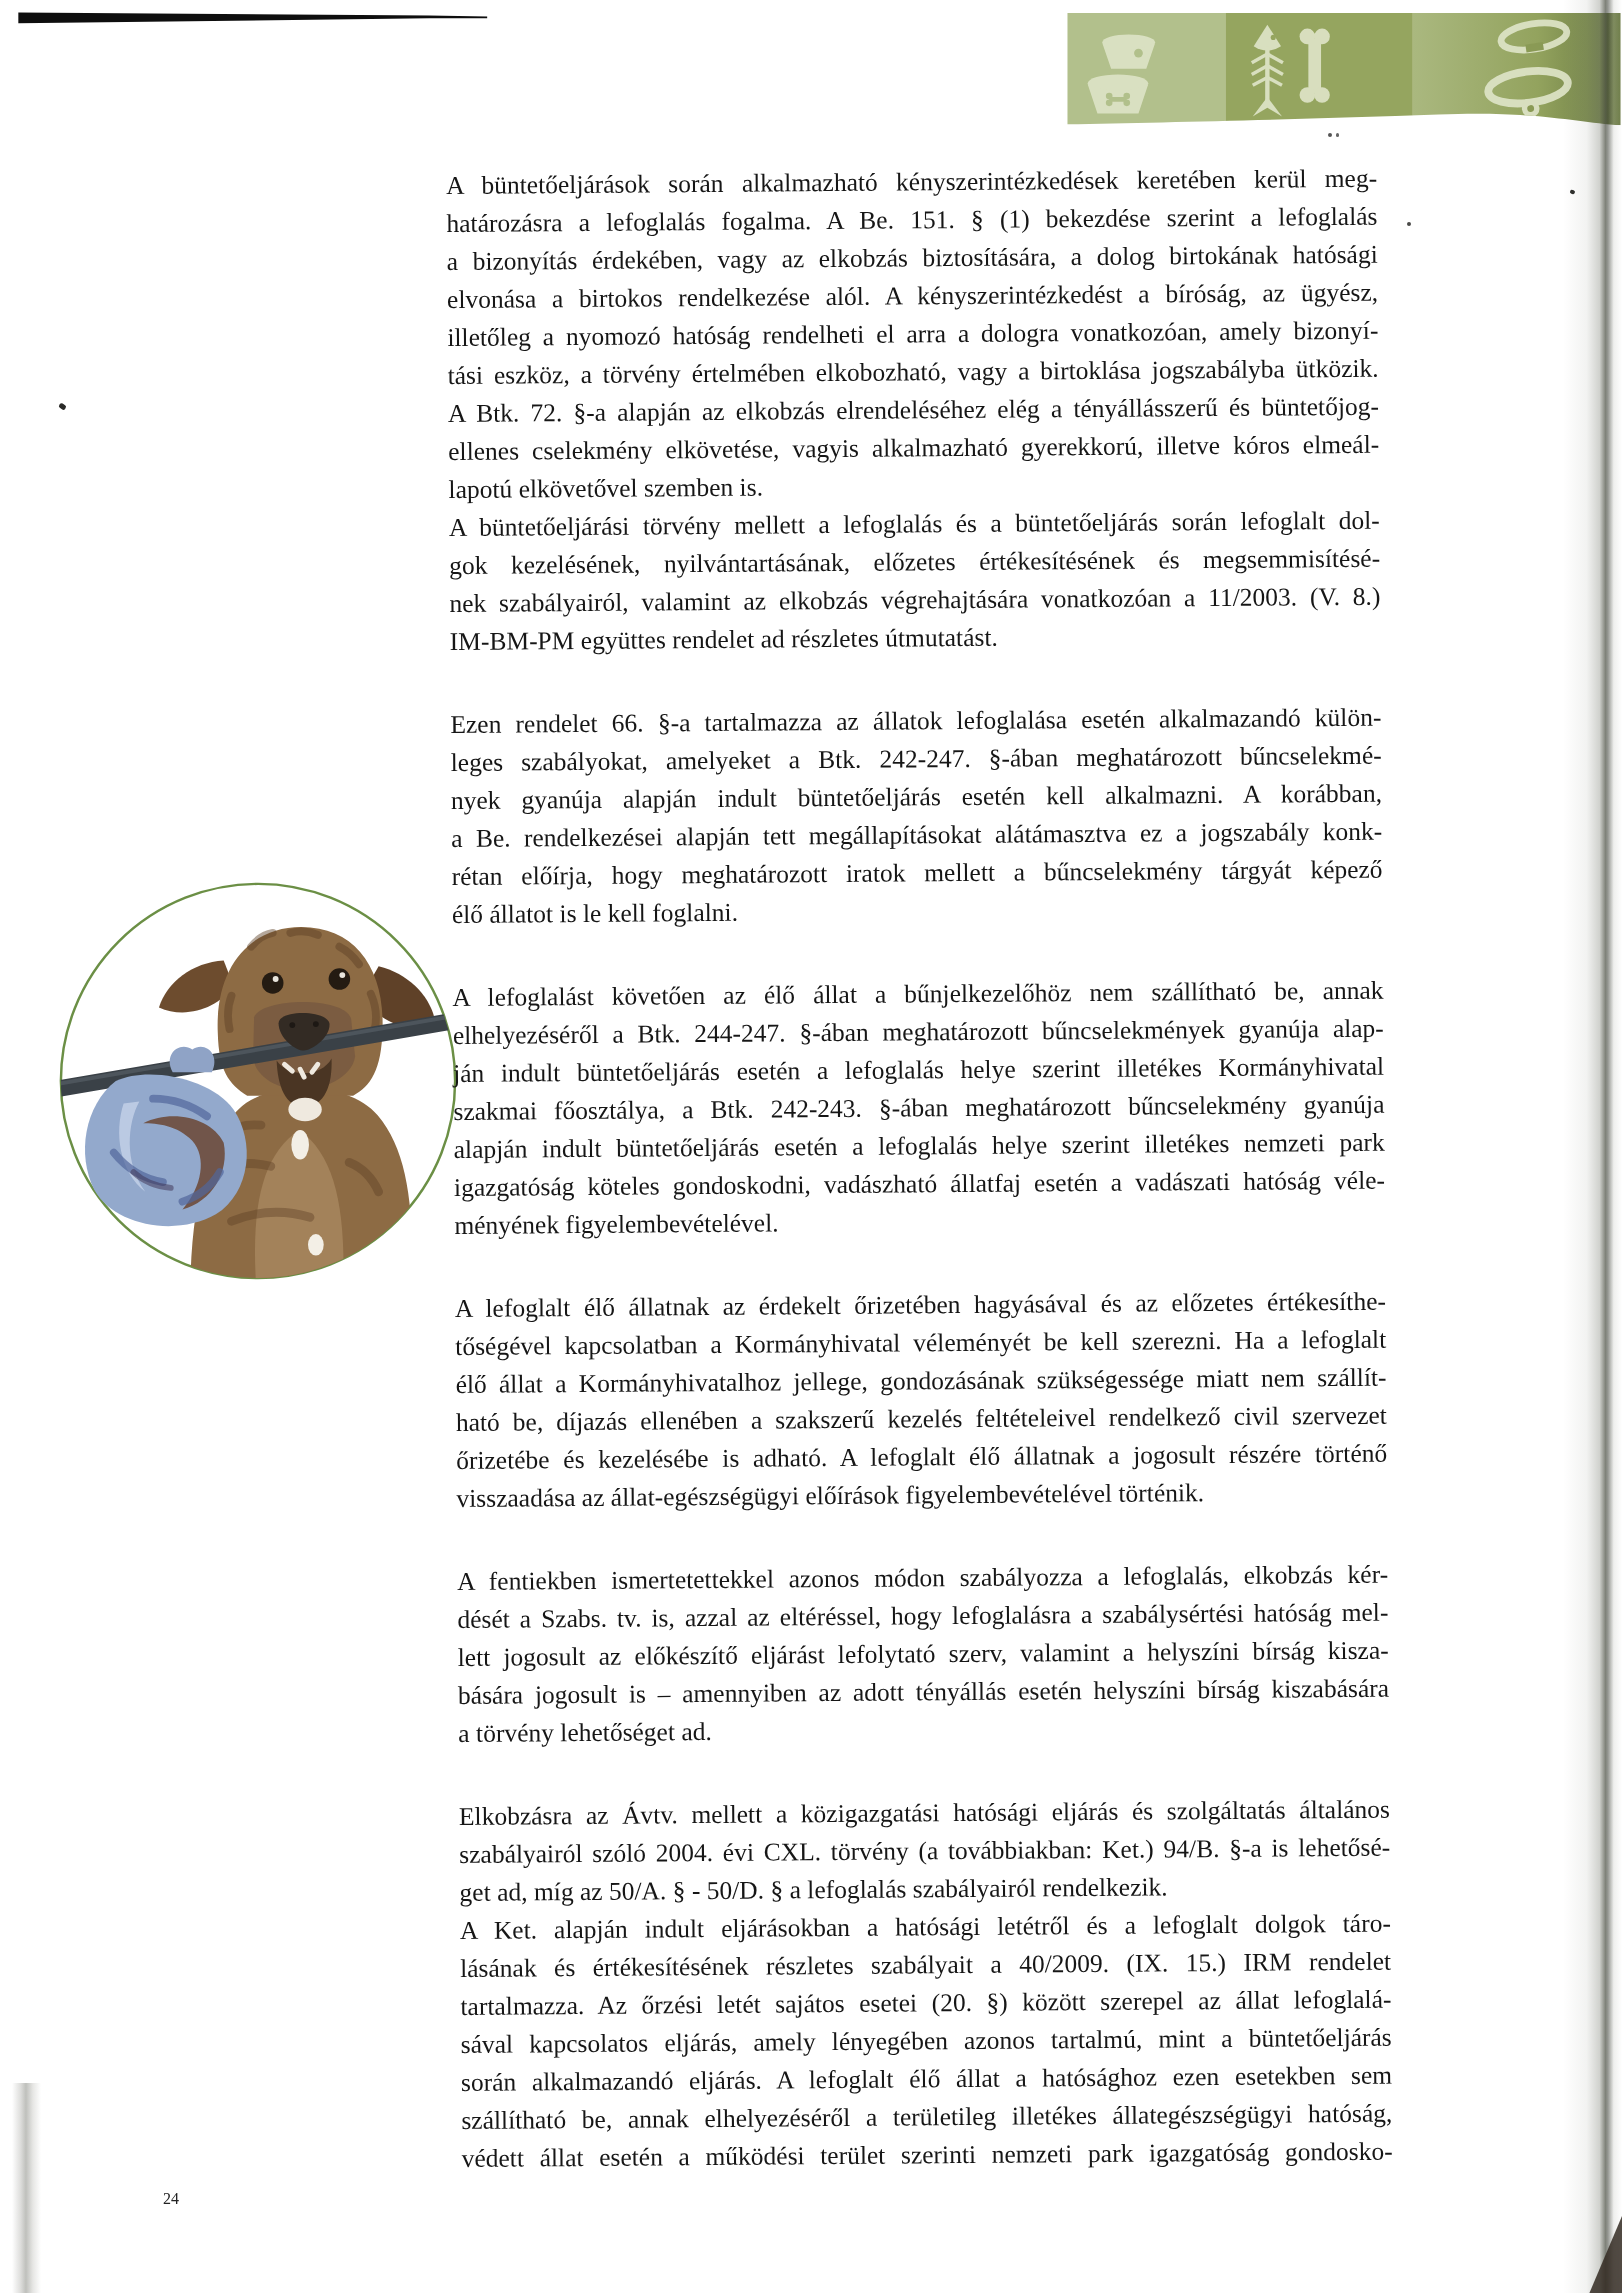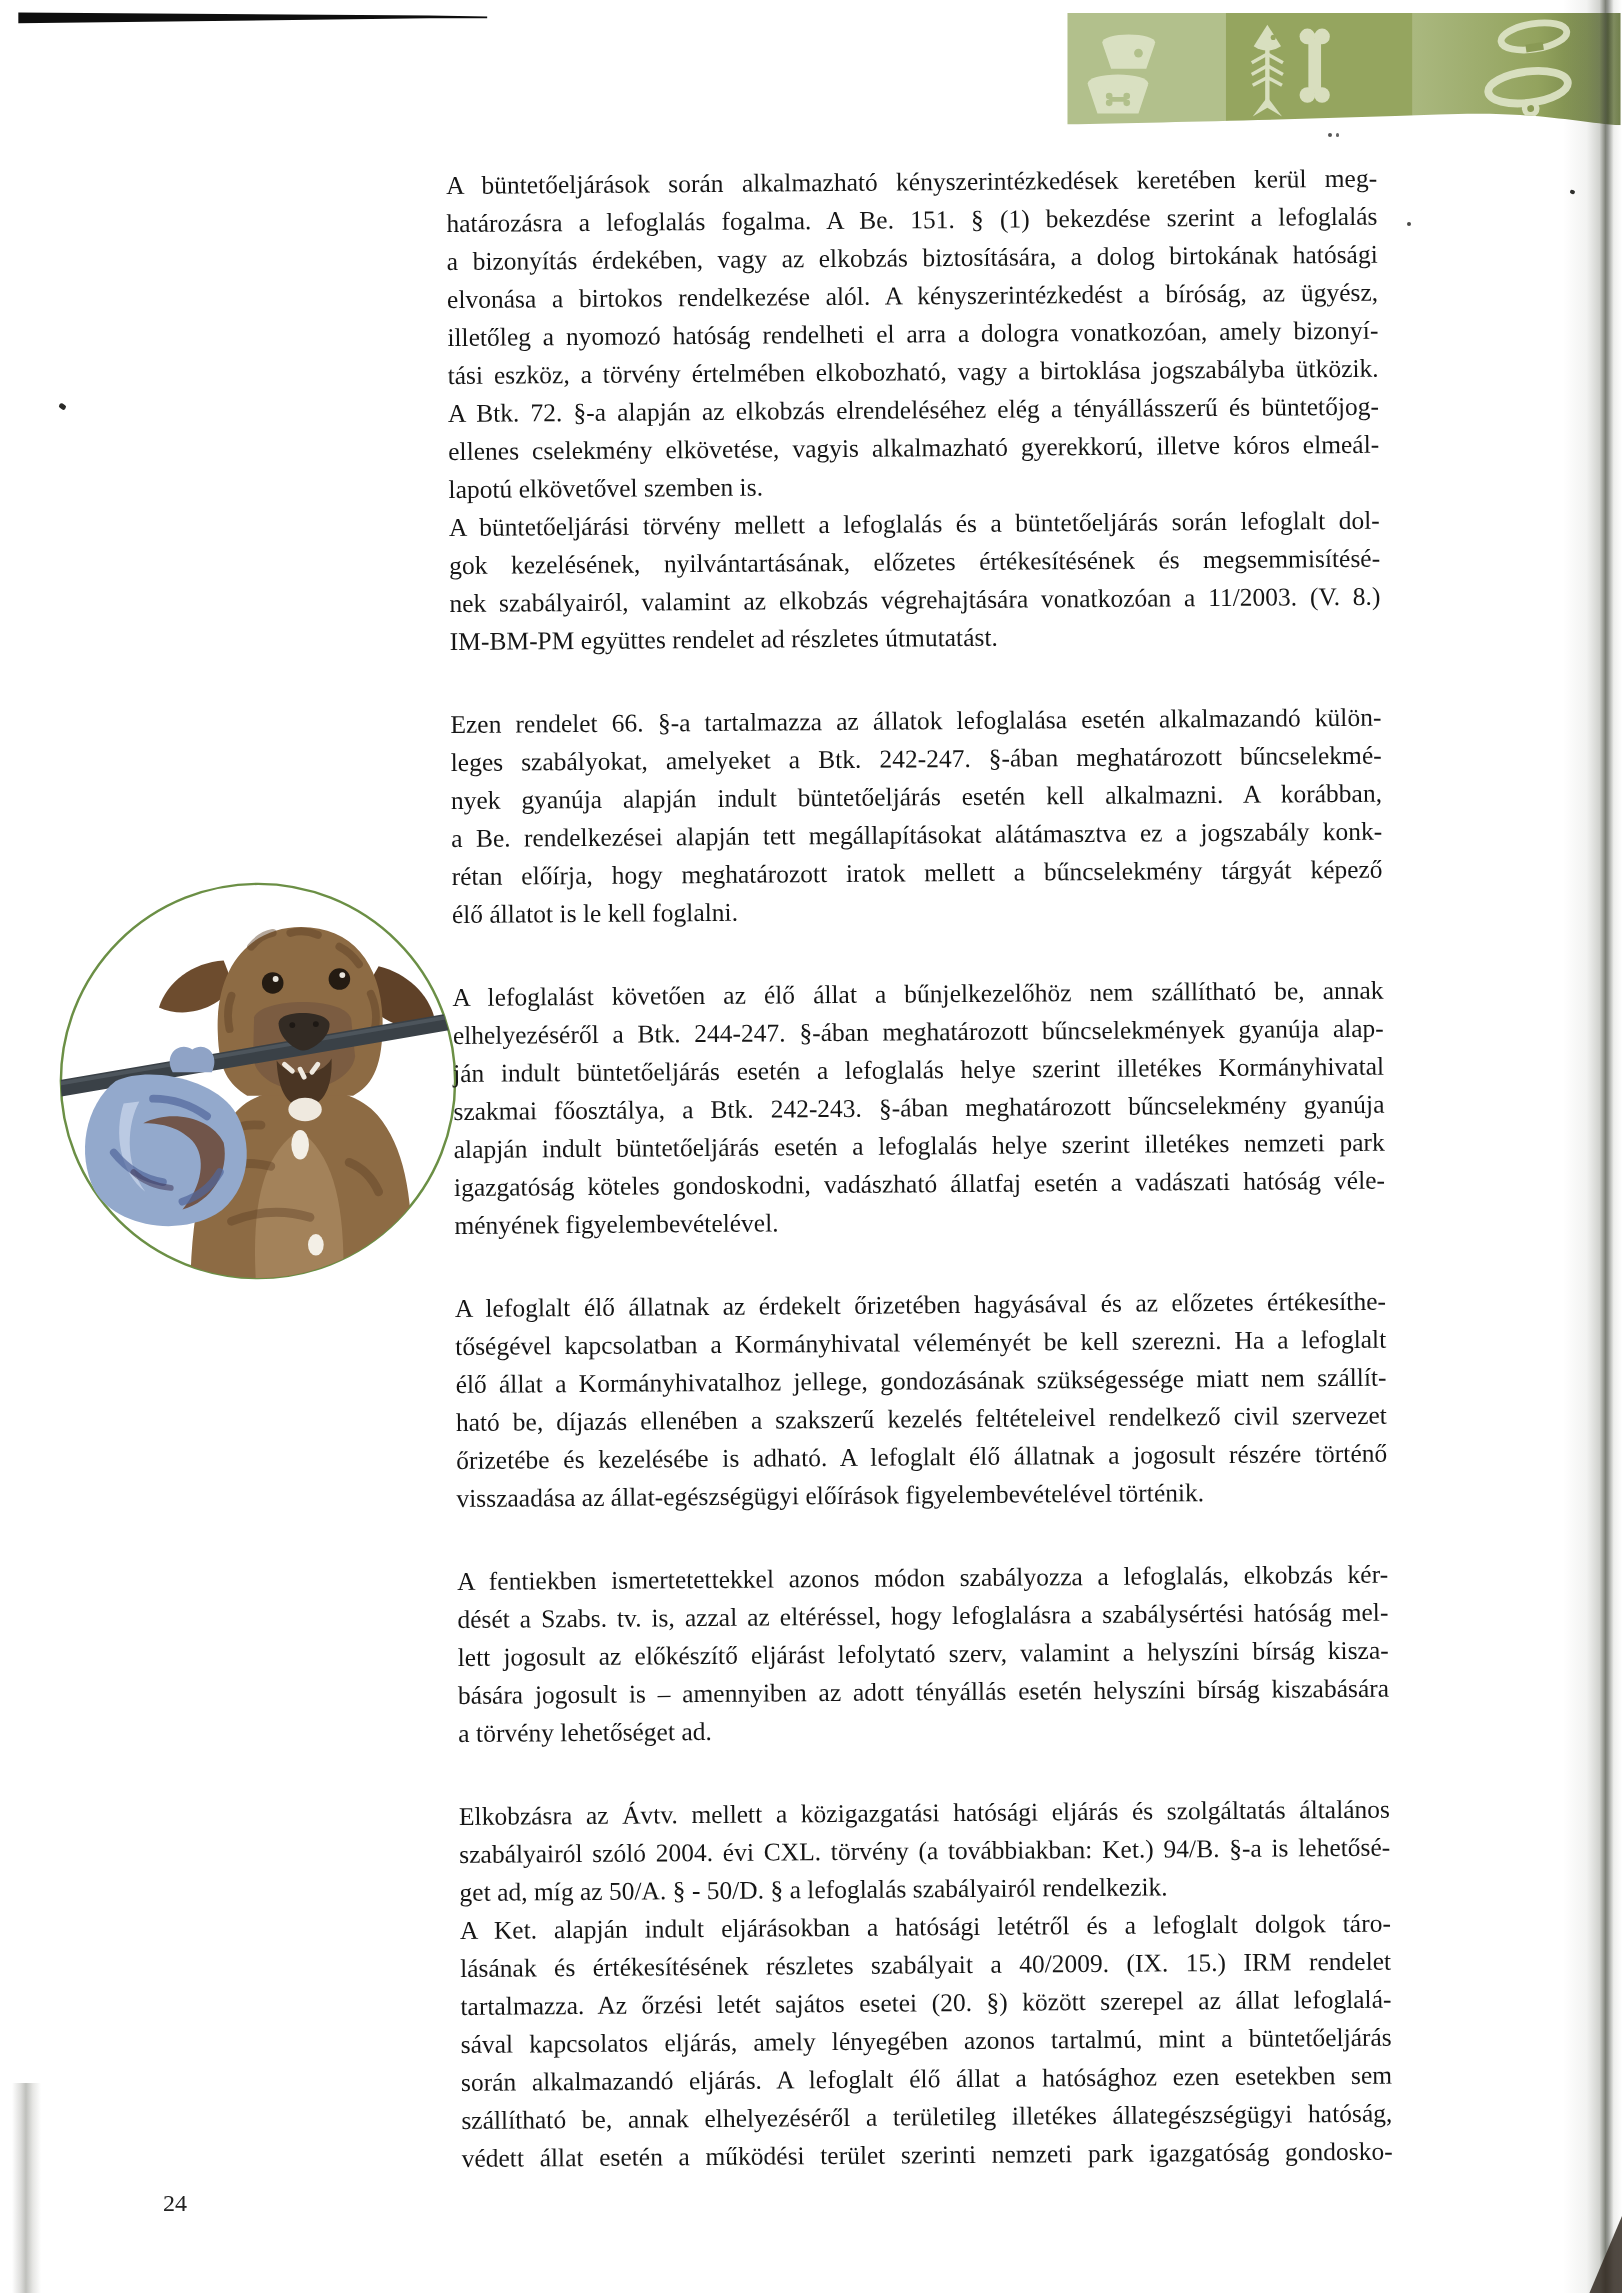--- a/index.html
+++ b/index.html
@@ -29,21 +29,21 @@
   .dog-figure{position:absolute;left:55px;top:878px;width:406px;height:406px;z-index:10;}
 
   
   .text-col{position:absolute;left:446px;top:167px;width:931px;z-index:15;
     font-size:25.5px;line-height:38px;color:#161616;
     transform:rotate(-0.45deg);transform-origin:left top;}
   .para.gap{margin-top:45px;}
   .line{text-align:justify;text-align-last:justify;white-space:nowrap;}
   .line.final{text-align-last:left;}
 
-  .page-num{position:absolute;left:163px;top:2190px;font-size:24px;color:#222;z-index:15;}
+  .page-num{position:absolute;left:163px;top:2190px;font-size:16px;color:#222;z-index:15;}
 </style>
 </head>
 <body>
 
 <svg class="top-wedge" viewBox="0 0 560 30">
   <polygon points="15,13 440,16 500,17 500,19 440,19 15,24" fill="#0e0e0e"></polygon>
 </svg>
 
 <svg class="banner" viewBox="0 0 567 127">
   <defs>

